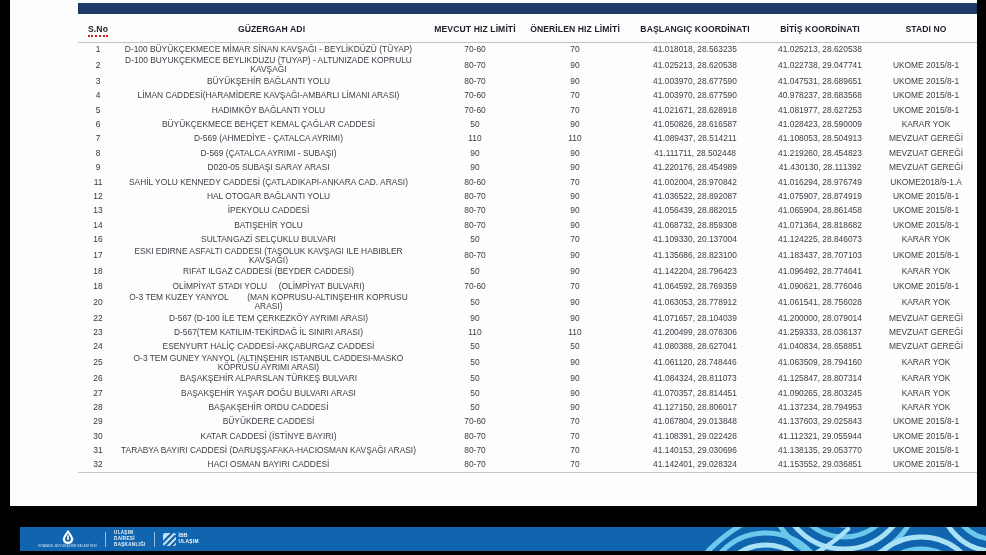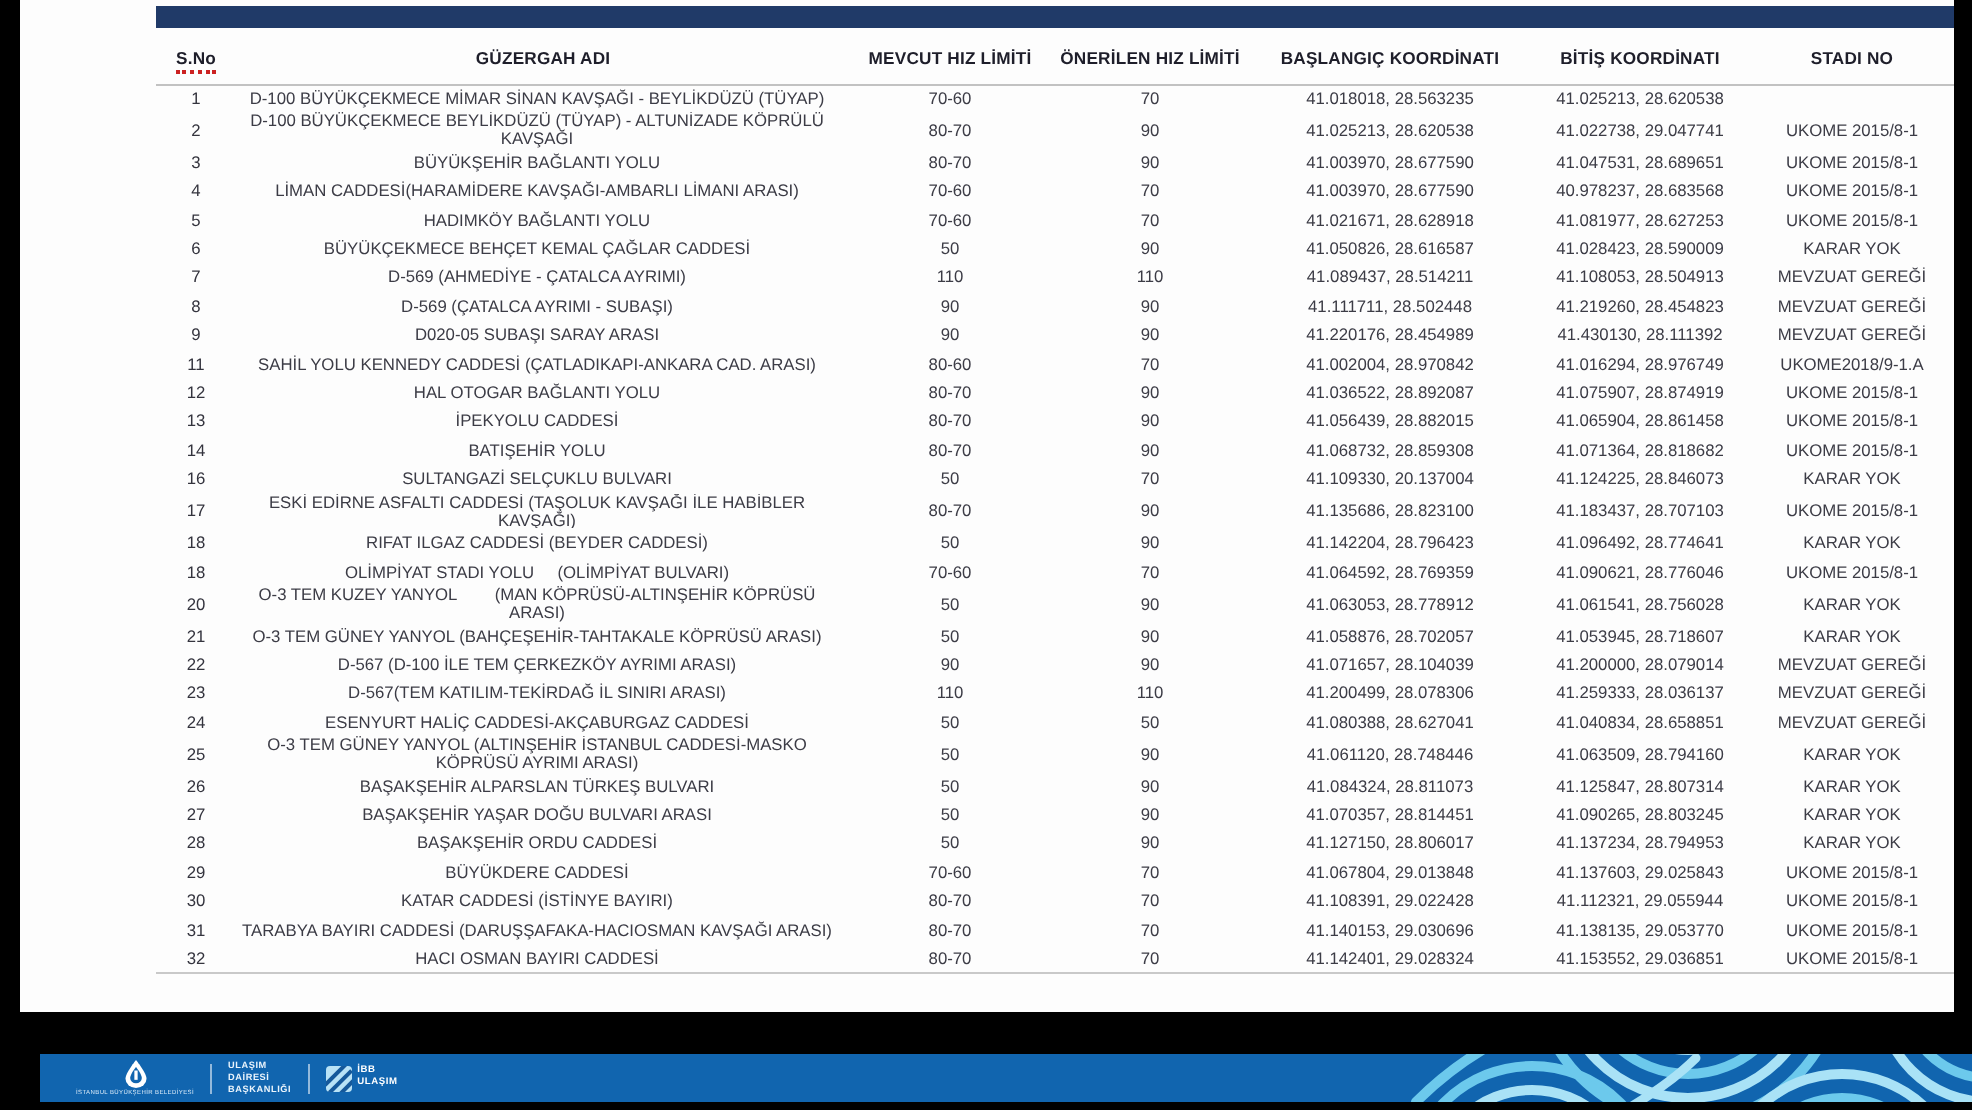--- a/index.html
+++ b/index.html
@@ -236,29 +236,20 @@
               <td class="col-bit">41.090621, 28.776046</td>
               <td class="col-karar">UKOME 2015/8-1</td>
             </tr>
             <tr>
               <td class="col-no">20</td>
               <td class="col-name">O-3 TEM KUZEY YANYOL&nbsp;&nbsp;&nbsp;&nbsp;&nbsp;&nbsp;&nbsp;&nbsp;(MAN KÖPRÜSÜ-ALTINŞEHİR KÖPRÜSÜ ARASI)</td>
               <td class="col-mevcut">50</td>
               <td class="col-onerilen">90</td>
               <td class="col-bas">41.063053, 28.778912</td>
               <td class="col-bit">41.061541, 28.756028</td>
-              <td class="col-karar">KARAR YOK</td>
-            </tr>
-            <tr>
-              <td class="col-no">21</td>
-              <td class="col-name">O-3 TEM GÜNEY YANYOL (BAHÇEŞEHİR-TAHTAKALE KÖPRÜSÜ ARASI)</td>
-              <td class="col-mevcut">50</td>
-              <td class="col-onerilen">90</td>
-              <td class="col-bas">41.058876, 28.702057</td>
-              <td class="col-bit">41.053945, 28.718607</td>
               <td class="col-karar">KARAR YOK</td>
             </tr>
             <tr>
               <td class="col-no">22</td>
               <td class="col-name">D-567 (D-100 İLE TEM ÇERKEZKÖY AYRIMI ARASI)</td>
               <td class="col-mevcut">90</td>
               <td class="col-onerilen">90</td>
               <td class="col-bas">41.071657, 28.104039</td>
               <td class="col-bit">41.200000, 28.079014</td>
               <td class="col-karar">MEVZUAT GEREĞİ</td>

